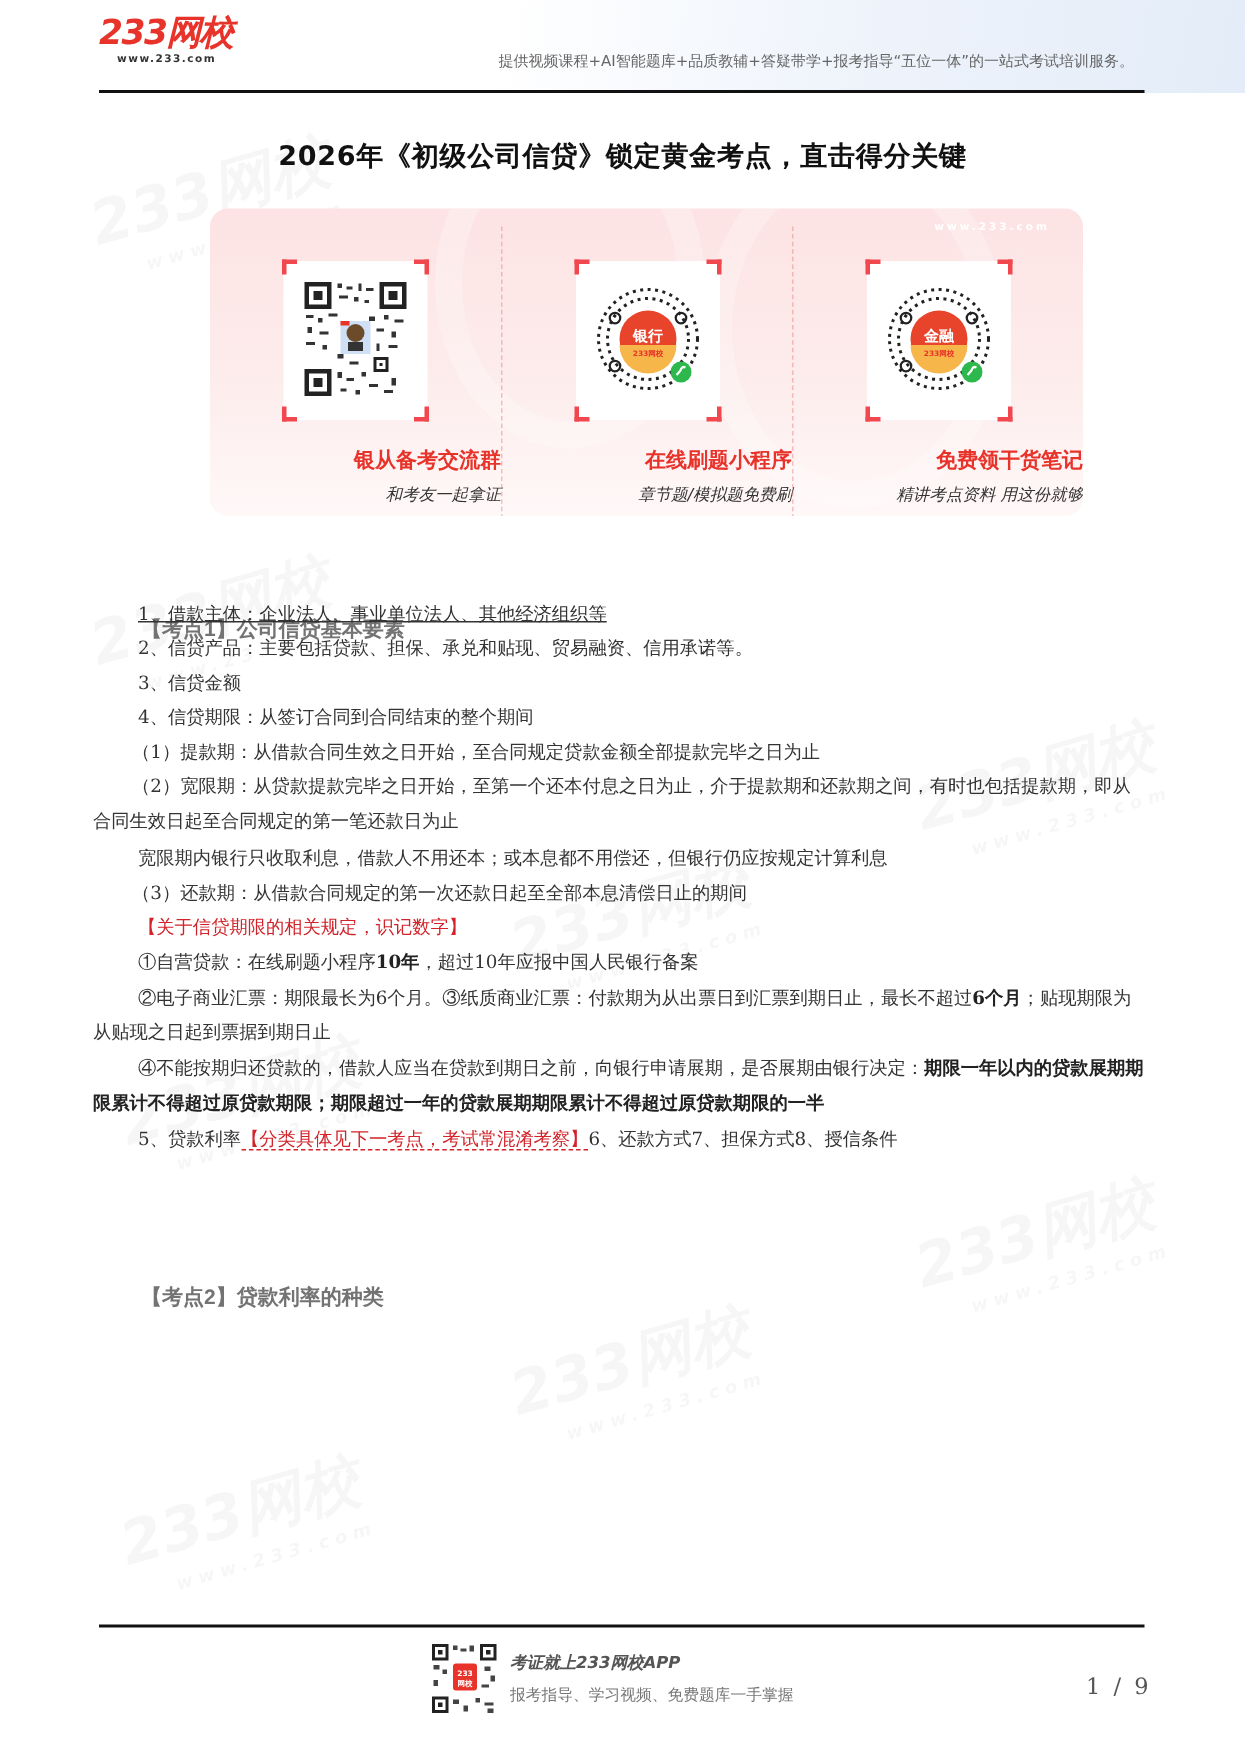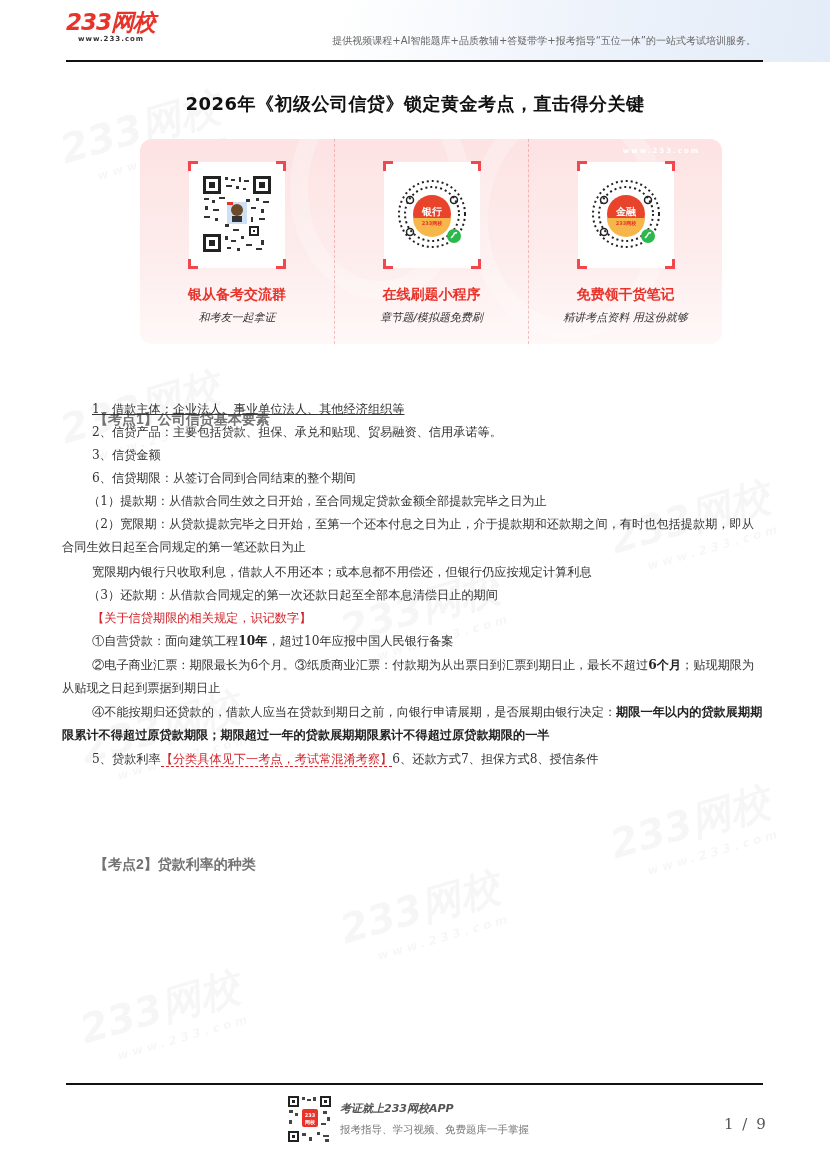--- a/index.html
+++ b/index.html
@@ -25,21 +25,21 @@
 
   
   .title { position: absolute; left: 0; width: 830px; top: 92px; text-align: center;
            font-family: "DejaVu Sans", sans-serif; font-weight: bold; font-size: 18px; color: #111; letter-spacing: 0.5px; }
 
   
   .banner { position: absolute; left: 140px; top: 139px; width: 582px; height: 205px; border-radius: 12px;
             background: linear-gradient(180deg, #fde3e3 0%, #fdecec 55%, #fff8f8 100%); overflow: hidden; }
   .banner-url { position: absolute; right: 22px; top: 8px; font-family: "DejaVu Sans", sans-serif; font-size: 7px; color: #fff; letter-spacing: 2px; font-weight: bold; }
   .banner .deco { position: absolute; border-radius: 50%; border: 18px solid rgba(255,255,255,0.25); }
-  .col { position: absolute; top: 0; width: 194px; height: 205px; text-align: center; }
+  .col { position: absolute; top: 12px; width: 194px; height: 205px; text-align: right; }
   .col + .col { border-left: 1px dashed rgba(230,120,120,0.45); }
   .qr-frame { position: absolute; left: 50%; top: 23px; width: 96px; height: 106px; margin-left: -48px; background: #fff; }
   .corner { position: absolute; width: 10px; height: 10px; border-color: #f0484e; border-style: solid; }
   .c-tl { left: -1px; top: -1px; border-width: 3px 0 0 3px; }
   .c-tr { right: -1px; top: -1px; border-width: 3px 3px 0 0; }
   .c-bl { left: -1px; bottom: -1px; border-width: 0 0 3px 3px; }
   .c-br { right: -1px; bottom: -1px; border-width: 0 3px 3px 0; }
   .qr { position: absolute; left: 12px; top: 12px; width: 72px; height: 80px; }
   .col-title { position: absolute; left: 0; width: 100%; top: 147px; font-family: "DejaVu Sans", sans-serif; font-weight: bold;
                font-size: 14px; color: #e8332b; }
@@ -201,29 +201,29 @@
     <div class="col-title">免费领干货笔记</div>
     <div class="col-sub">精讲考点资料 用这份就够</div>
   </div>
 </div>
 
 <div class="h-sec" style="top:371px;">【考点1】公司信贷基本要素</div>
 
 <div class="p ind1" style="top:398px;text-decoration:underline;">1、借款主体：企业法人、事业单位法人、其他经济组织等</div>
 <div class="p ind1" style="top:421px;">2、信贷产品：主要包括贷款、担保、承兑和贴现、贸易融资、信用承诺等。</div>
 <div class="p ind1" style="top:444px;">3、信贷金额</div>
-<div class="p ind1" style="top:467px;">6、信贷期限：从签订合同到合同结束的整个期间</div>
+<div class="p ind1" style="top:467px;">4、信贷期限：从签订合同到合同结束的整个期间</div>
 <div class="p" style="top:490px; text-indent:26px;">（1）提款期：从借款合同生效之日开始，至合同规定贷款金额全部提款完毕之日为止</div>
 <div class="p wrap" style="top:513px; text-indent:26px;">（2）宽限期：从贷款提款完毕之日开始，至第一个还本付息之日为止，介于提款期和还款期之间，有时也包括提款期，即从合同生效日起至合同规定的第一笔还款日为止</div>
 <div class="p ind1" style="top:561px;">宽限期内银行只收取利息，借款人不用还本；或本息都不用偿还，但银行仍应按规定计算利息</div>
 <div class="p" style="top:584px; text-indent:26px;">（3）还款期：从借款合同规定的第一次还款日起至全部本息清偿日止的期间</div>
 <div class="p ind1 red" style="top:607px;">【关于信贷期限的相关规定，识记数字】</div>
 
 <div class="p ind1" style="top:630px;">
-  <span>①自营贷款：面向建筑工程</span><span class="b">10年</span><span>，超过10年应报中国人民银行备案</span>
+  <span>①自营贷款：在线刷题小程序</span><span class="b">10年</span><span>，超过10年应报中国人民银行备案</span>
 </div>
 <div class="p wrap ind1" style="top:654px;">
   <span>②电子商业汇票：期限最长为6个月。③纸质商业汇票：付款期为从出票日到汇票到期日止，最长不超过</span><span class="b">6个</span><span class="b">月</span><span>；贴现期限为从贴现之日起到票据到期日止</span>
 </div>
 <div class="p wrap ind1" style="top:701px;">
   <span>④不能按期归还贷款的，借款人应当在贷款到期日之前，向银行申请展期，是否展期由银行决定：</span><span class="b">期限一年以内的贷款展期期限累计不得超过原贷款期限；期限超过一年的贷款展期期限累计不得超过原贷款期限的一半</span>
 </div>
 <div class="p ind1" style="top:748px;">
   <span>5、贷款利率</span><span class="red dotted">【分类具体见下一考点，考试常混淆考察】</span><span>6、还款方式7、担保方式8、授信条件</span>
 </div>

